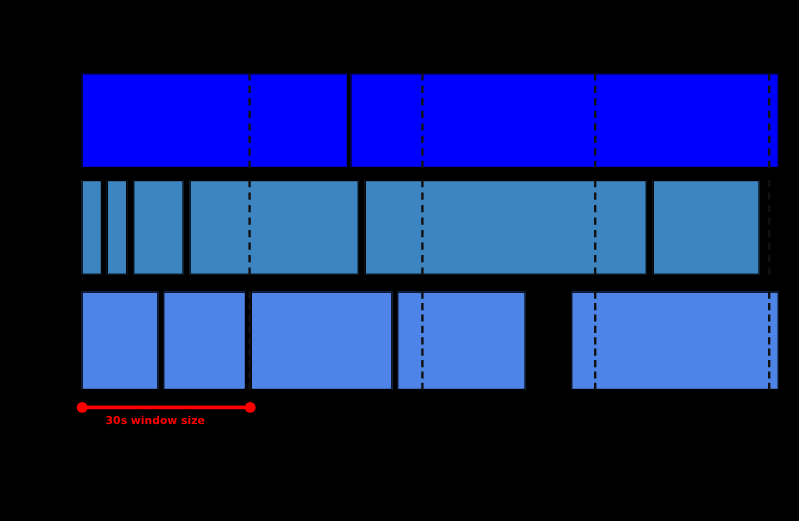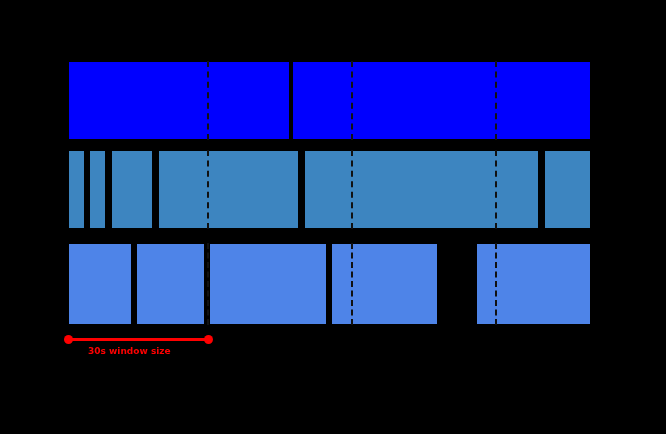--- a/index.html
+++ b/index.html
@@ -7,21 +7,21 @@
     padding: 0;
     background: #000000;
   }
   body {
     width: 666px;
     height: 434px;
     font-family: "DejaVu Sans", sans-serif;
   }
   #figure {
     position: relative;
-    width: 590px;
+    width: 666px;
     height: 434px;
     background: #000000;
     overflow: hidden;
   }
   .plot-area {
     position: absolute;
     left: 0;
     top: 0;
     width: 666px;
     height: 434px;

